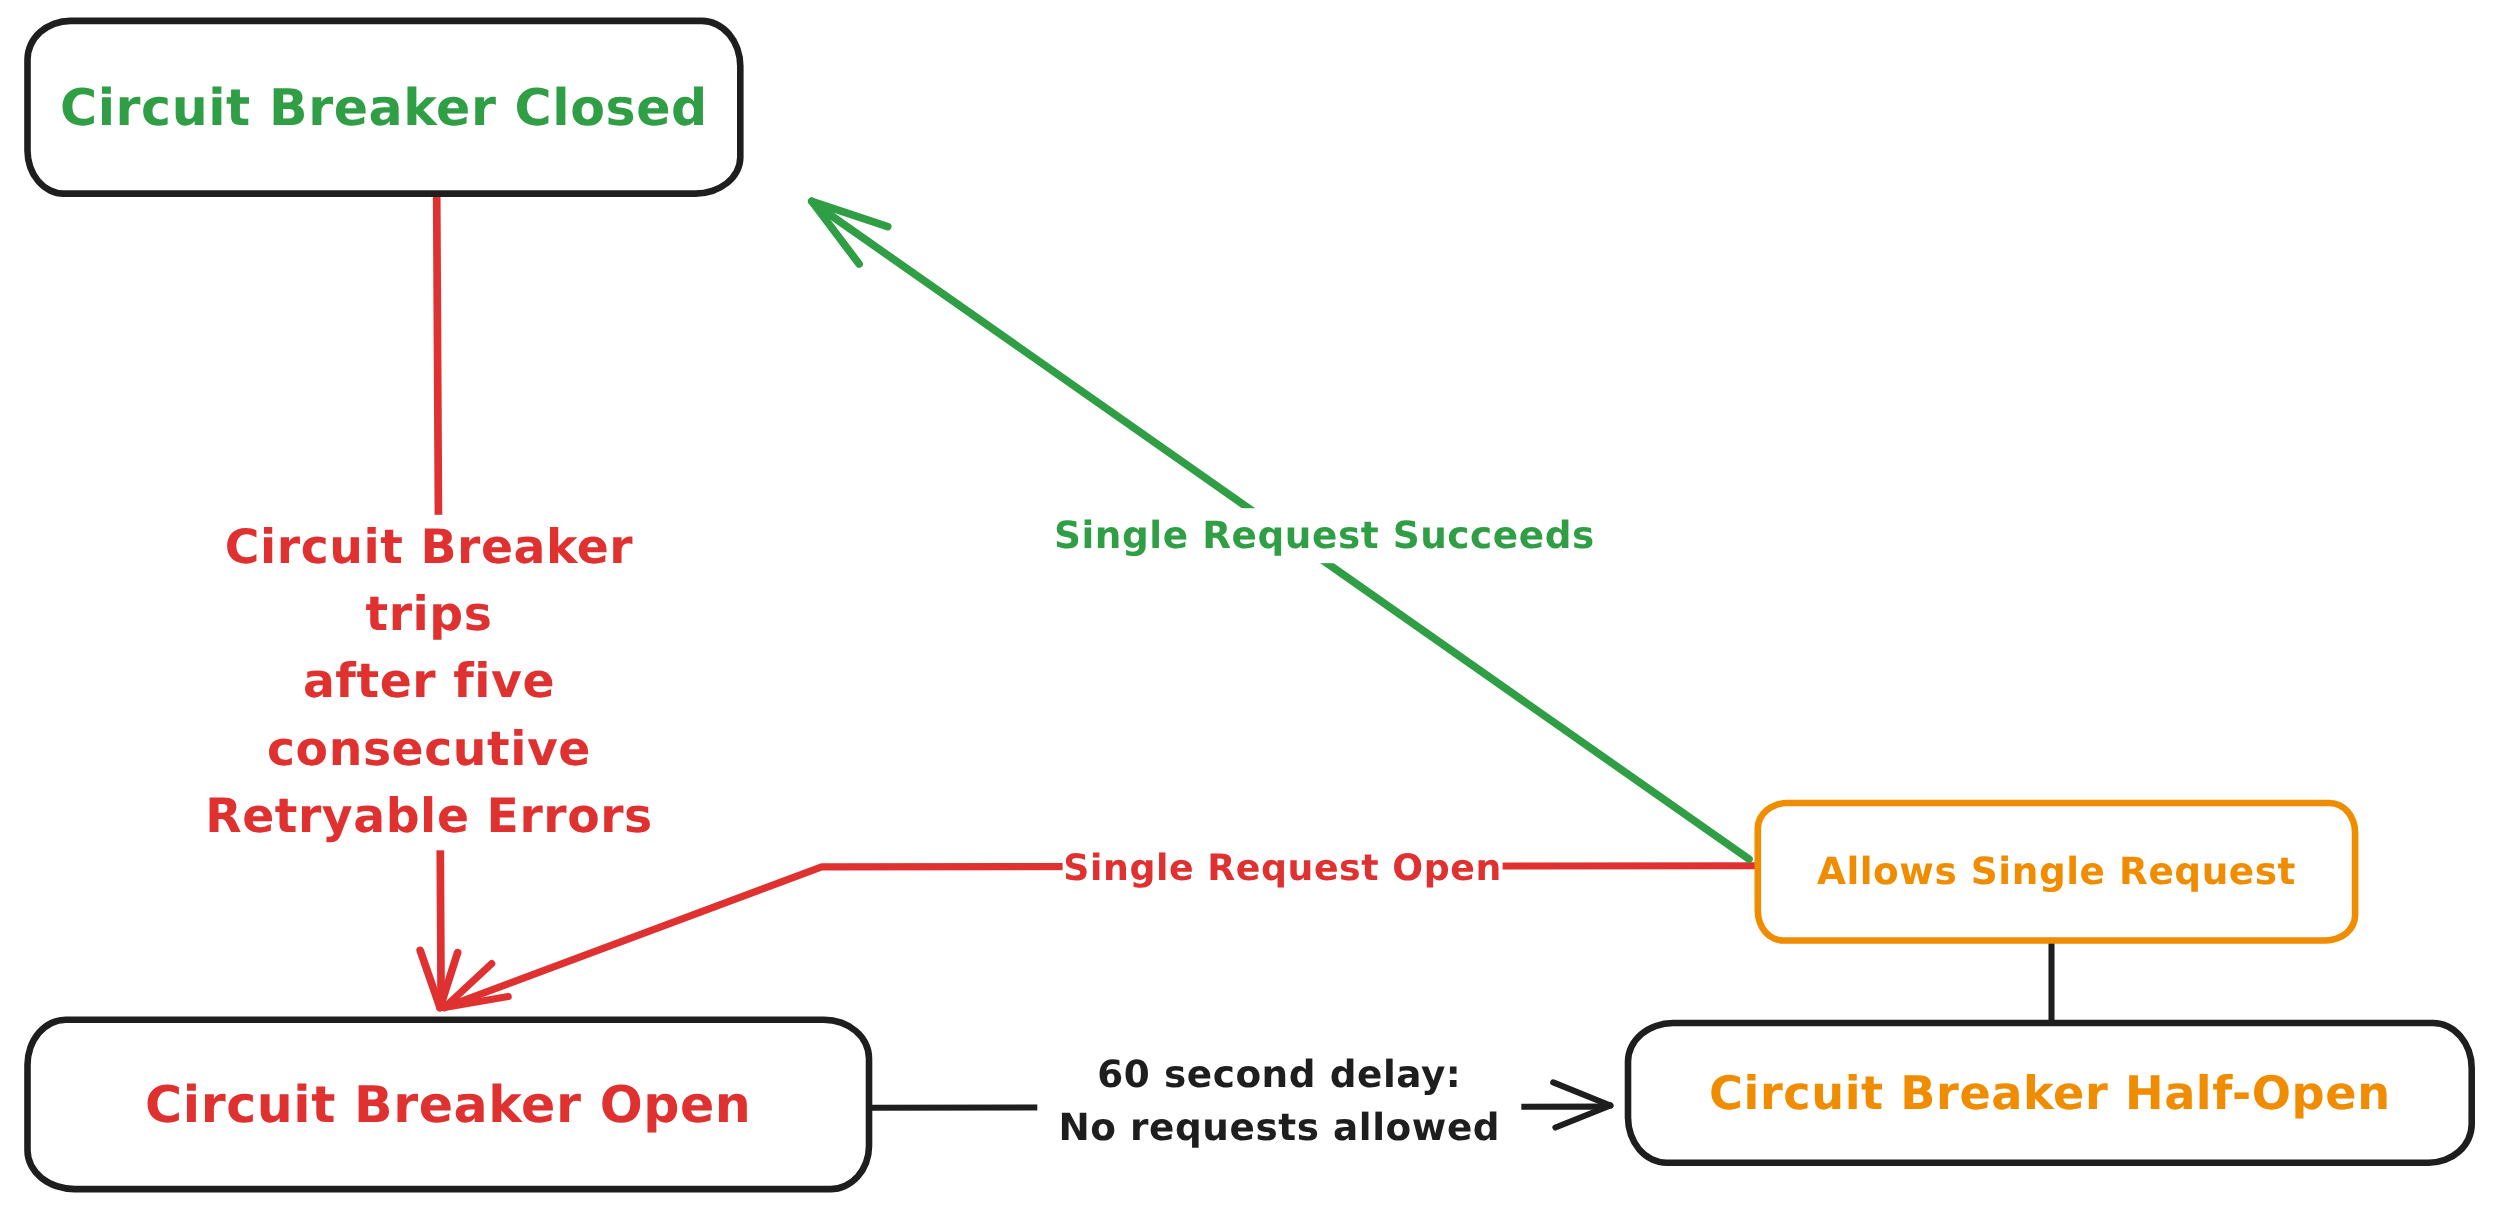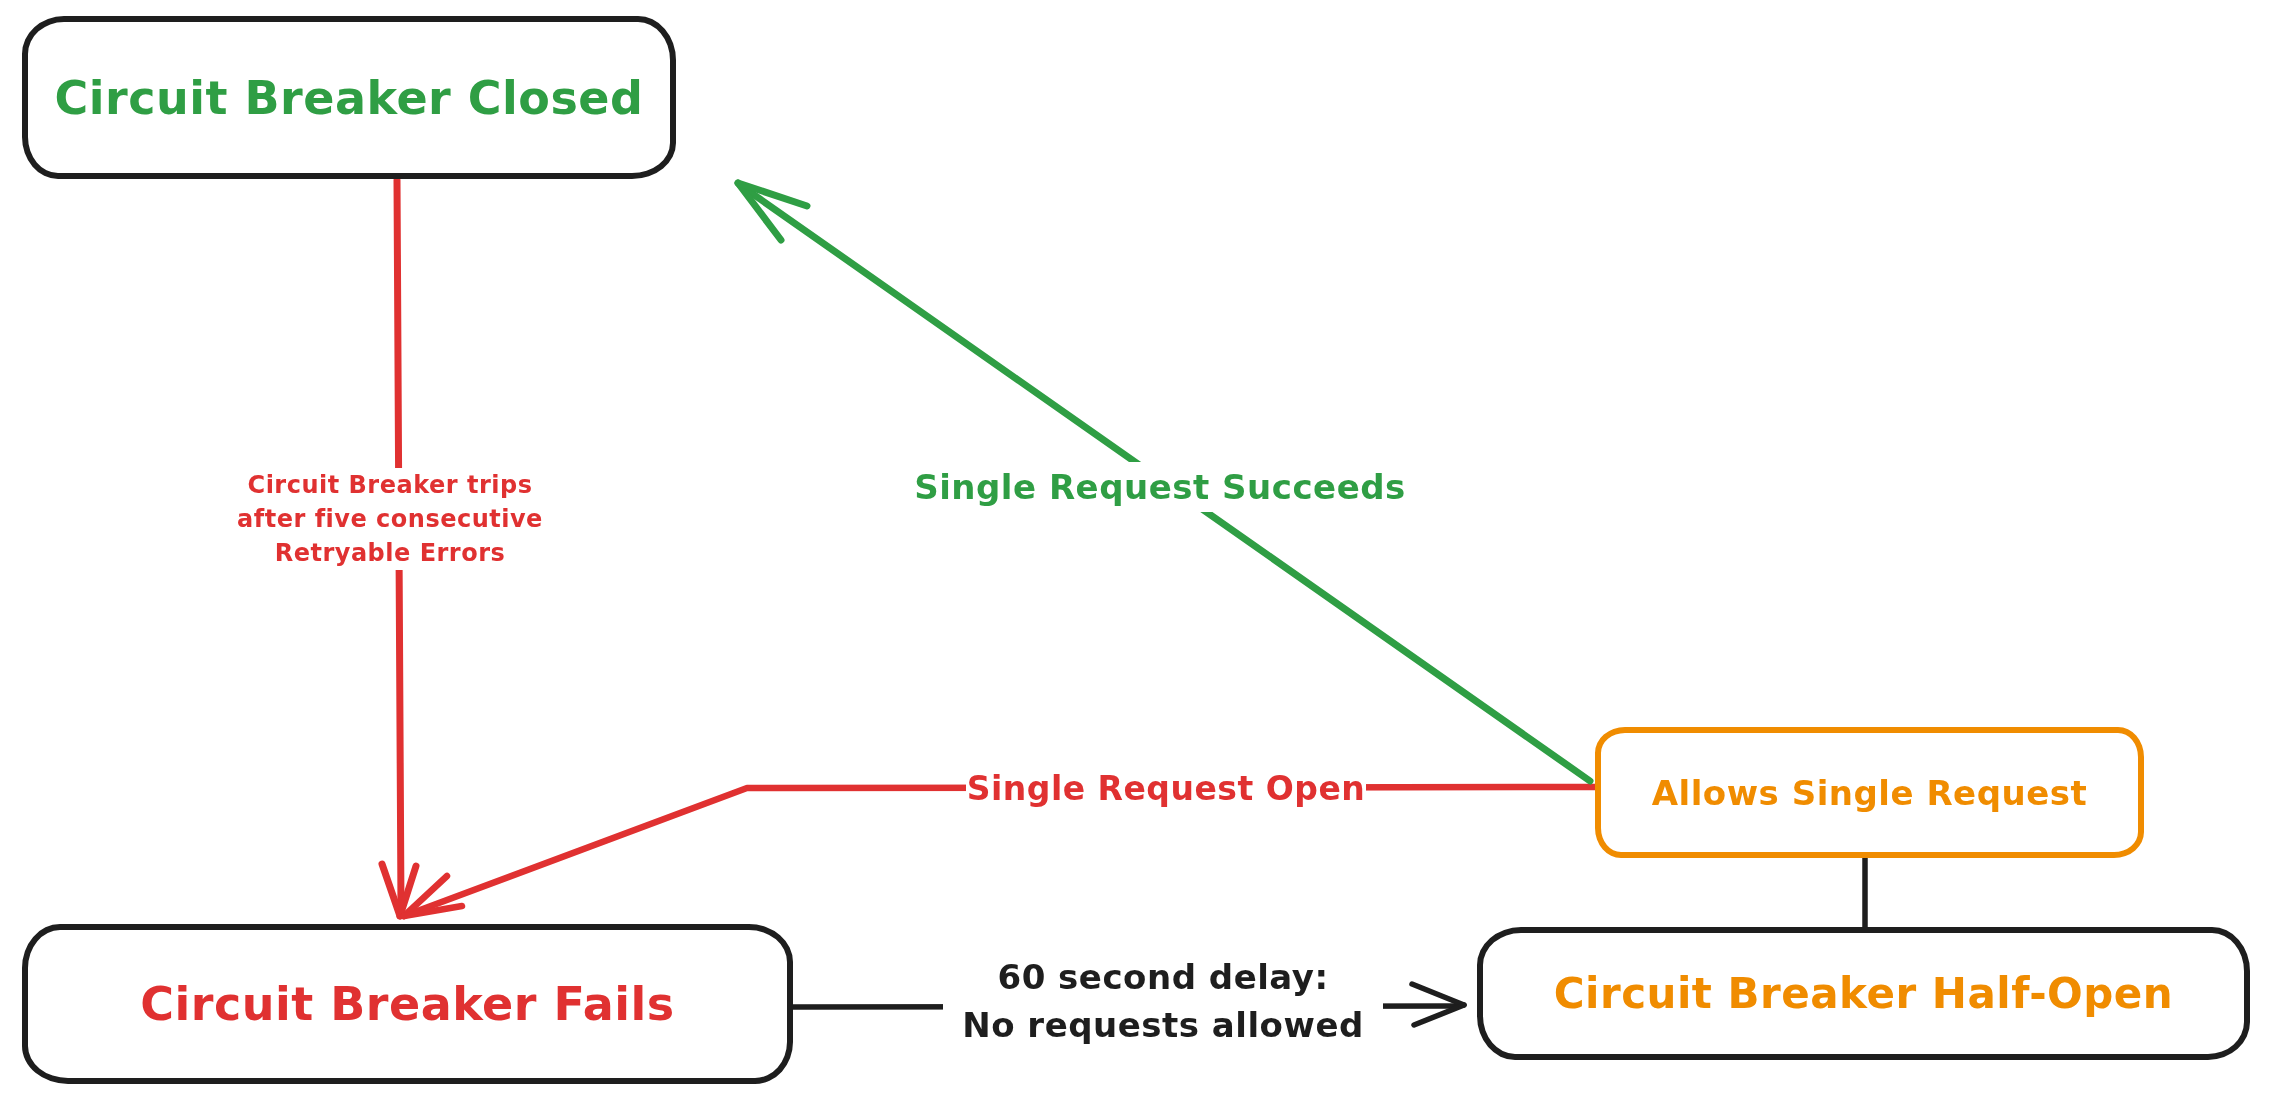--- a/index.html
+++ b/index.html
@@ -61,24 +61,24 @@
   }
   .edge-label {
     position: absolute;
     background: #ffffff;
     text-align: center;
     font-weight: bold;
     letter-spacing: 0.5px;
   }
   .label-trips {
     left: 140px; top: 468px; width: 500px;
-    font-size: 24px; line-height: 1.42;
+    font-size: 43px; line-height: 1.42;
   }
   .label-succeeds {
-    left: 900px; top: 462px; width: 520px; height: 50px;
+    left: 944px; top: 462px; width: 520px; height: 50px;
     font-size: 34px; line-height: 50px; text-align: center;
   }
   .label-fails {
     left: 966px; top: 765px; width: 400px; height: 48px;
     font-size: 33px; line-height: 48px;
   }
   .label-delay {
     left: 943px; top: 954px; width: 440px;
     font-size: 34px; line-height: 1.4;
   }
@@ -121,21 +121,21 @@
     <g stroke-width="5.5" stroke="#1e1e1e">
       <path d="M1865,855 L1865,930"></path>
     </g>
   </svg>
 
   <div class="node node-closed c-green">
     <span>Circuit Breaker Closed</span>
   </div>
 
   <div class="node node-open c-red">
-    <span>Circuit Breaker Fails</span>
+    <span>Circuit Breaker Open</span>
   </div>
 
   <div class="node node-halfopen c-orange">
     <span>Circuit Breaker Half-Open</span>
   </div>
 
   <div class="node node-allows c-orange">
     <span>Allows Single Request</span>
   </div>
 

